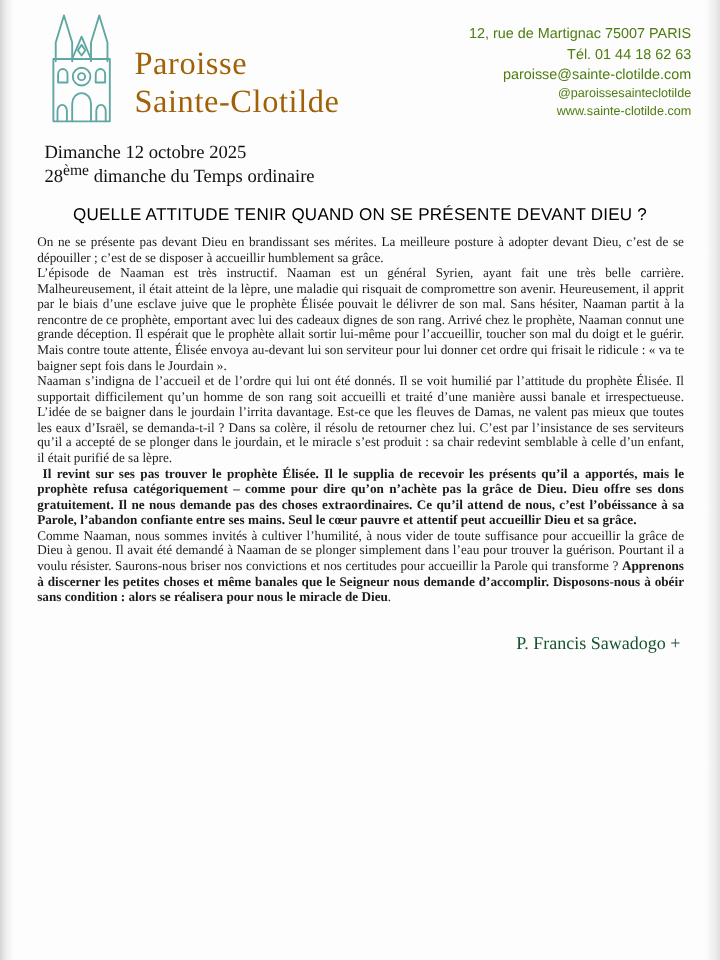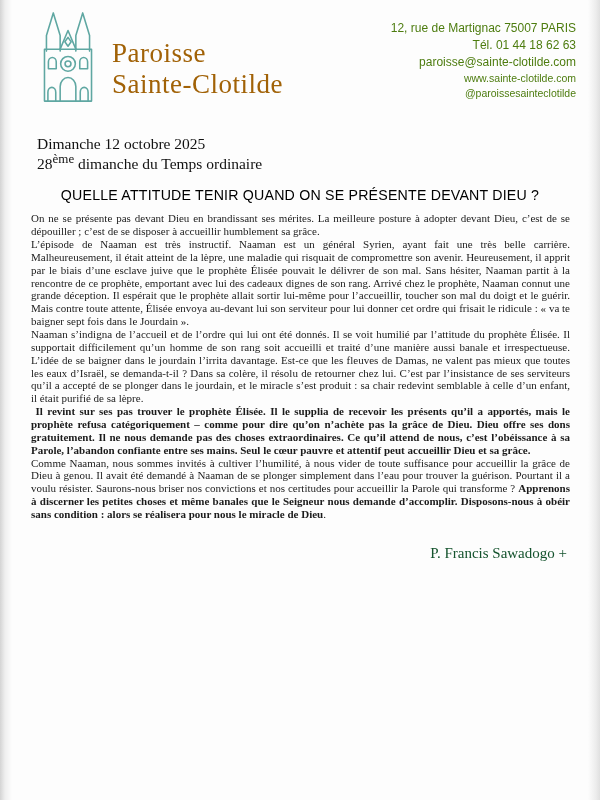--- a/index.html
+++ b/index.html
@@ -26,21 +26,21 @@
     letter-spacing:0.5px;
   }
   .contact{
     margin-top:12px;text-align:right;
     font-family:"Liberation Sans", sans-serif;
     color:#4d7c0f;font-size:12px;line-height:1.42;
   }
   .contact .small{font-size:10.5px;line-height:1.45;}
 
   
-  .dateblock{margin:28px 0 0 37px;font-size:15.5px;line-height:1.3;color:#111;}
+  .dateblock{margin:12px 0 0 37px;font-size:15.5px;line-height:1.3;color:#111;}
   sup{font-size:13px;vertical-align:super;line-height:0;}
 
   
   .title{
     margin:13px 30px 0 30px;text-align:center;
     font-family:"Liberation Sans", sans-serif;
     font-weight:normal;font-size:14.2px;color:#000;
     letter-spacing:0.2px;white-space:nowrap;
   }
   .bodytext{
@@ -80,22 +80,22 @@
       </span>
       <div class="wordmark">
         <div>Paroisse</div>
         <div>Sainte-Clotilde</div>
       </div>
     </div>
     <div class="contact">
       <div>12, rue de Martignac 75007 PARIS</div>
       <div>Tél. 01 44 18 62 63</div>
       <div>paroisse@sainte-clotilde.com</div>
+      <div class="small">@paroissesainteclotilde</div>
       <div class="small">www.sainte-clotilde.com</div>
-      <div class="small">@paroissesainteclotilde</div>
     </div>
   </div>
 
   <div class="dateblock">
     <div>Dimanche 12 octobre 2025</div>
     <div><span>28</span><sup>ème</sup><span> dimanche du Temps ordinaire</span></div>
   </div>
 
   <div class="title">QUELLE ATTITUDE TENIR QUAND ON SE PRÉSENTE DEVANT DIEU ?</div>
 

